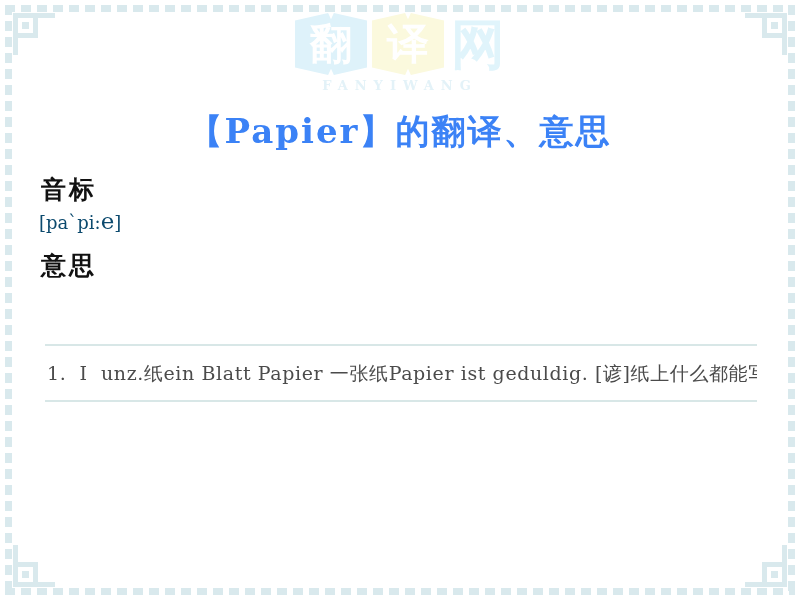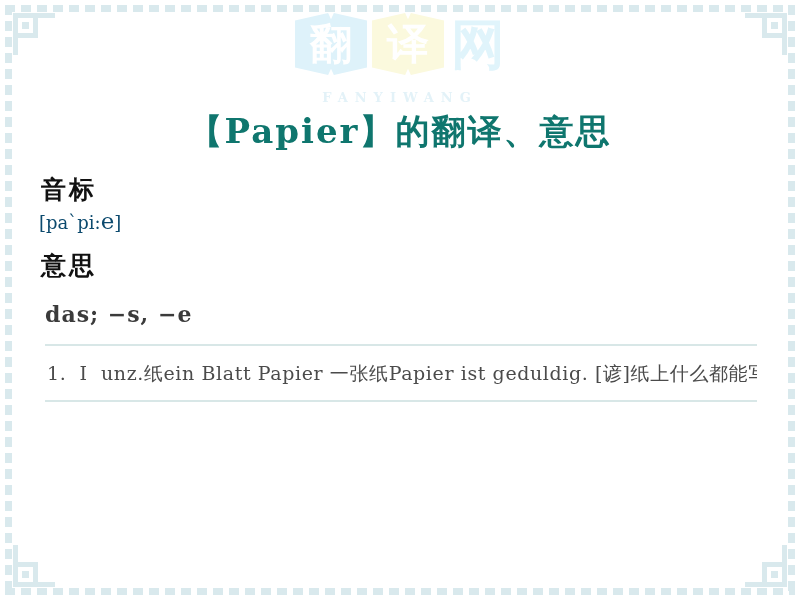--- a/index.html
+++ b/index.html
@@ -23,24 +23,24 @@
   .corner.br{bottom:9px;right:9px;transform:scale(-1,-1);}
   
   .logo{position:absolute;top:13px;left:0;right:0;display:flex;flex-direction:column;align-items:center;}
   .logo-chars{display:flex;align-items:center;gap:5px;}
   .logo-book{width:72px;height:62px;display:flex;align-items:center;justify-content:center;
     clip-path:polygon(0 12%,46% 0,50% 10%,54% 0,100% 12%,100% 88%,54% 100%,50% 90%,46% 100%,0 88%);
     font-size:42px;font-weight:bold;color:#ffffff;line-height:1;}
   .logo-book.blue{background:#def2fa;}
   .logo-book.yellow{background:#fbf9dd;}
   .logo-net{font-size:54px;font-weight:bold;color:#e0f4fb;line-height:1;margin-left:2px;}
-  .logo-sub{margin-top:15px;font-size:13px;font-weight:bold;letter-spacing:7px;color:#e3f2f8;}
+  .logo-sub{margin-top:3px;font-size:13px;font-weight:bold;letter-spacing:7px;color:#e3f2f8;}
   
   .title{position:absolute;top:86px;left:0;width:100%;text-align:center;
-    font-size:34px;font-weight:bold;color:#0f766e;letter-spacing:2px;}
+    font-size:34px;font-weight:bold;color:#3b82f6;letter-spacing:2px;}
   
   .sec-heading{position:absolute;left:41px;font-size:25px;font-weight:bold;color:#111111;letter-spacing:3px;}
   .h-phonetic{top:173px;}
   .h-meaning{top:249px;text-align:center;}
   .phonetic{position:absolute;left:39px;top:210px;font-size:18px;color:#0c4a6e;}
   .phonetic .vowel{font-size:23px;line-height:1;}
   .word-form{position:absolute;left:45px;top:301px;font-size:22px;font-weight:bold;color:#3b3b3b;letter-spacing:1px;}
   
   .defs{position:absolute;left:45px;right:43px;top:344px;margin:0;padding:0;list-style:none;
     border-top:2px solid #d8e7e7;}
@@ -102,19 +102,18 @@
     </div>
     <div class="logo-sub">FANYIWANG</div>
   </div>
 
   <h1 class="title">【Papier】的翻译、意思</h1>
 
   <div class="sec-heading h-phonetic">音标</div>
   <div class="phonetic"><span>[pa`pi:</span><span class="vowel">e</span><span>]</span></div>
 
   <div class="sec-heading h-meaning">意思</div>
-  <div class="word-form">das; −s, −e</div>
 
   <ul class="defs">
     <li class="def">1.  Ⅰ  unz.纸ein Blatt Papier 一张纸Papier ist geduldig. [谚]纸上什么都能写…</li>
   </ul>
 
 </div>
 
 </body></html>

